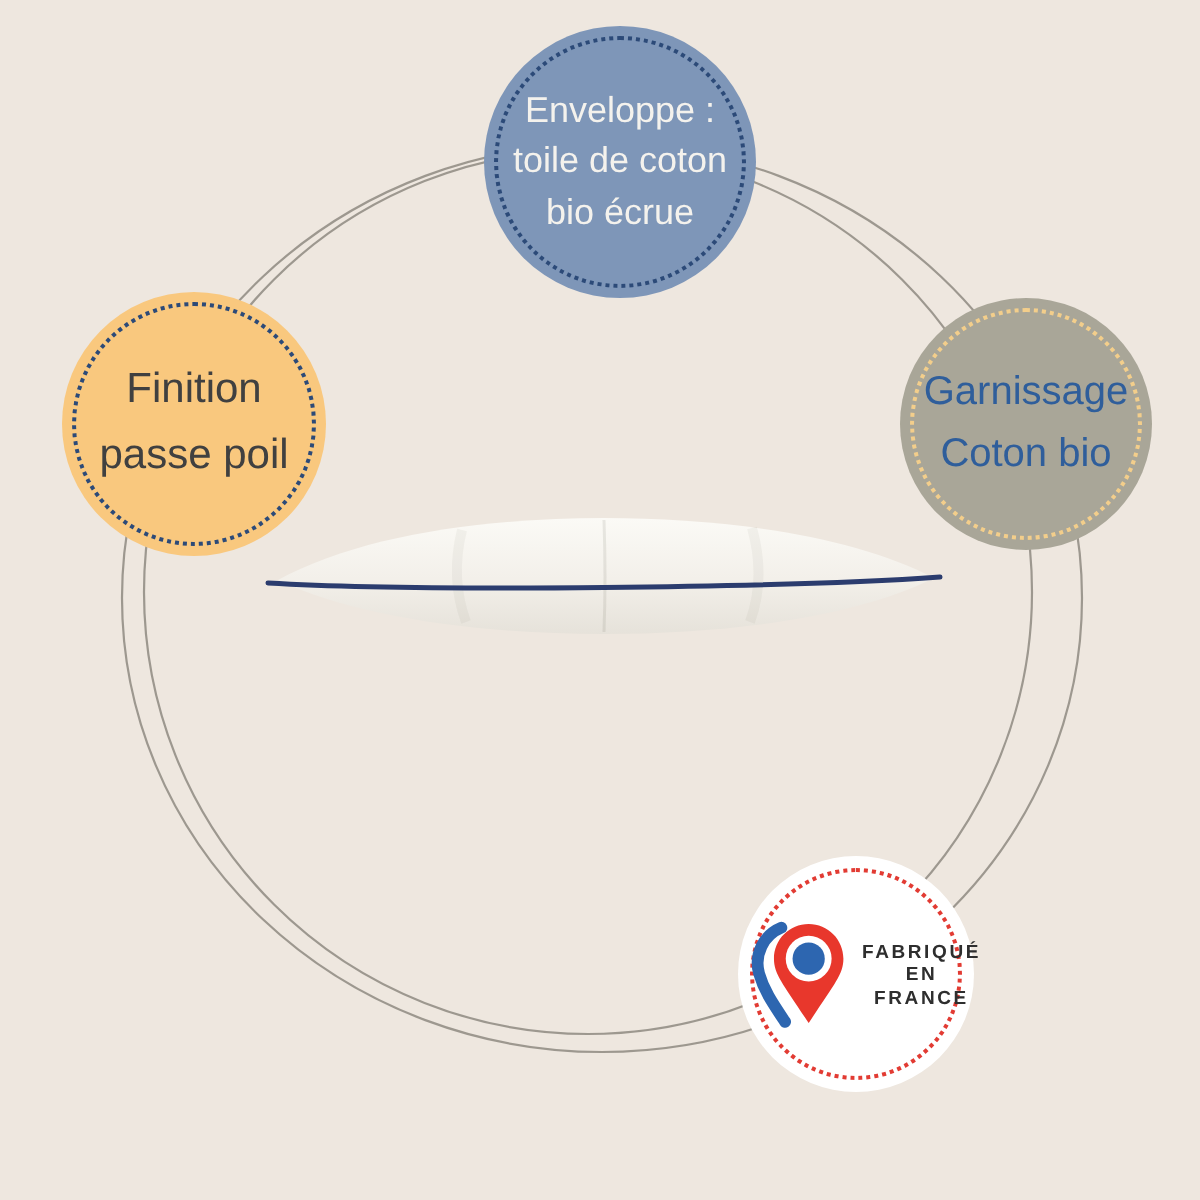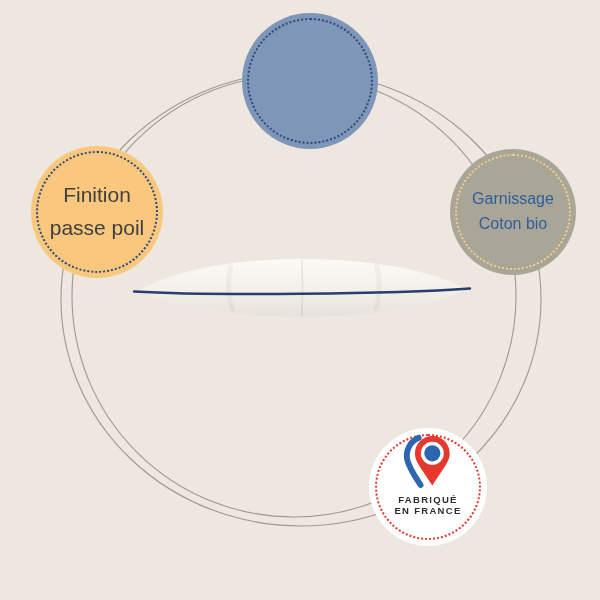--- a/index.html
+++ b/index.html
@@ -34,29 +34,29 @@
 
   .b-top    { left: 242px; top: 13px;  width: 136px; height: 136px; background: #7E96B8; }
   .b-top .blabel    { color: #F4F2ED; font-size: 18px;   line-height: 1.42; }
   .b-top .dots      { border-color: #2C4A78; }
 
   .b-left   { left: 31px;  top: 146px; width: 132px; height: 132px; background: #F9C87E; }
   .b-left .blabel   { color: #404040; font-size: 21px;   line-height: 1.55; }
   .b-left .dots     { border-color: #2C4A78; }
 
   .b-right  { left: 450px; top: 149px; width: 126px; height: 126px; background: #A9A698; }
-  .b-right .blabel  { color: #2F5E9B; font-size: 16px; line-height: 1.55; }
+  .b-right .blabel  { color: #2F5E9B; font-size: 20px; line-height: 1.55; }
   .b-right .dots    { border-color: #F3CE8B; }
 
   .b-bl     { left: 111px; top: 420px; width: 123px; height: 123px; background: #C9DCF3; }
   .b-bl .blabel     { color: #2F5E9B; font-size: 20.5px; line-height: 1.55; }
   .b-bl .dots       { border-color: #2D5288; }
 
   .b-badge  { left: 369px; top: 428px; width: 118px; height: 118px; background: #FFFFFF;
-              flex-direction: column; justify-content: flex-start; padding-top: 2px;
+              flex-direction: row; justify-content: flex-start; padding-top: 2px;
               box-sizing: border-box; }
   .b-badge .dots    { border-color: #E23B33; inset: 6px; }
   .badge-text {
     position: relative;
     margin-top: 0px;
     color: #2E2E2E;
     font-size: 9.5px;
     font-weight: 700;
     letter-spacing: 1.3px;
     line-height: 1.18;
@@ -84,20 +84,23 @@
     </defs>
     <path d="M8,41 C48,19 110,10 171,10 C232,10 296,19 336,40 C298,59 236,68 171,68 C106,68 46,59 8,41 Z" fill="url(#pg)"></path>
     <path d="M171,11 Q172,40 171,67" stroke="rgba(100,95,85,0.12)" stroke-width="1.5" fill="none"></path>
     <path d="M100,16 Q94,40 102,62" stroke="rgba(110,100,88,0.06)" stroke-width="5" fill="none"></path>
     <path d="M245,15 Q252,40 244,62" stroke="rgba(110,100,88,0.06)" stroke-width="5" fill="none"></path>
     <path d="M3,42.5 C80,47 262,45 339,39.5" stroke="#2B3C6E" stroke-width="2.5" fill="none" stroke-linecap="round"></path>
   </svg>
 
   <div class="bubble b-top">
     <div class="dots"></div>
+    <div class="blabel">Enveloppe :
+toile de coton
+bio écrue</div>
   </div>
 
   <div class="bubble b-left">
     <div class="dots"></div>
     <div class="blabel">Finition
 passe poil</div>
   </div>
 
   <div class="bubble b-right">
     <div class="dots"></div>

